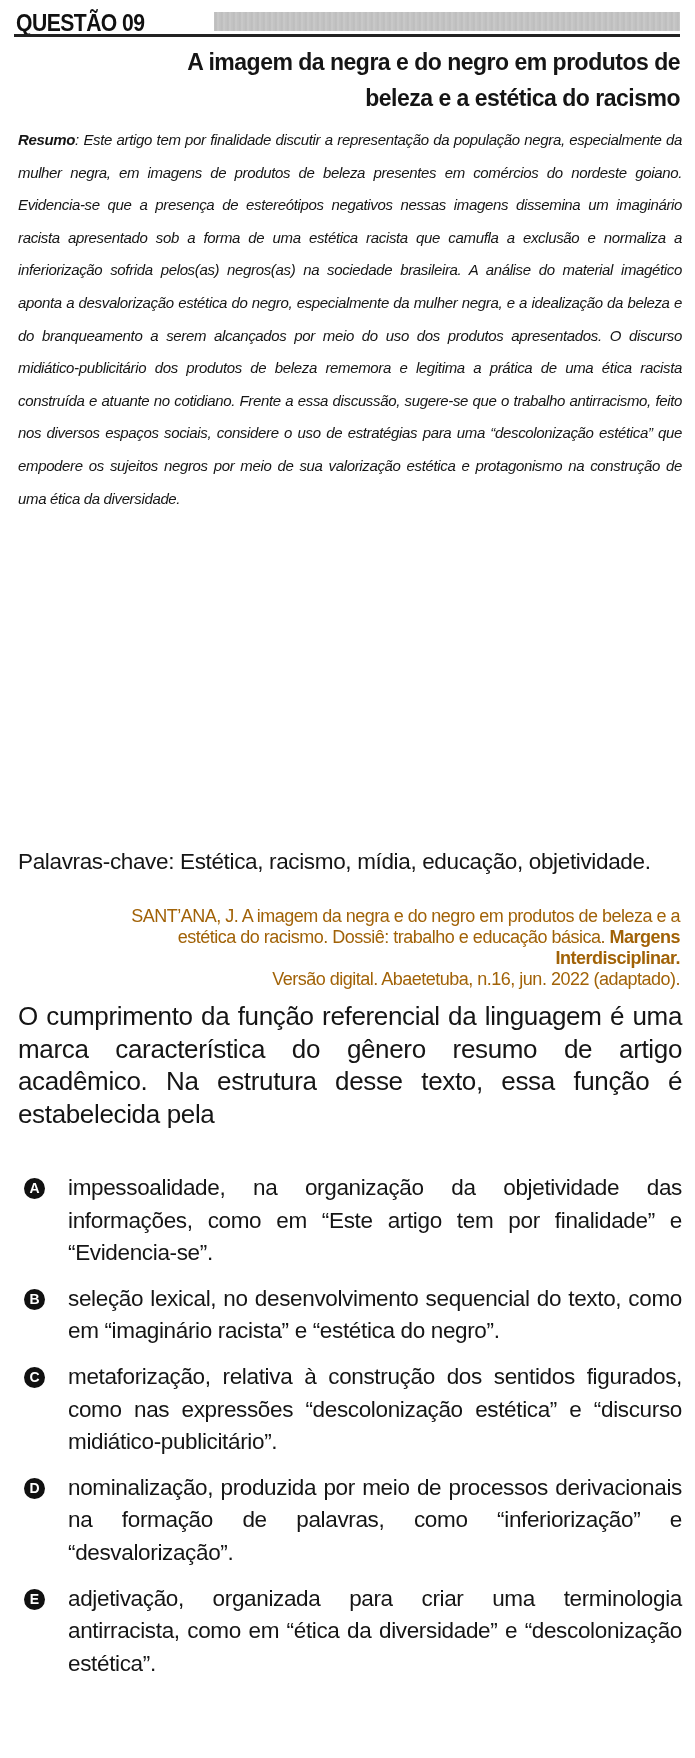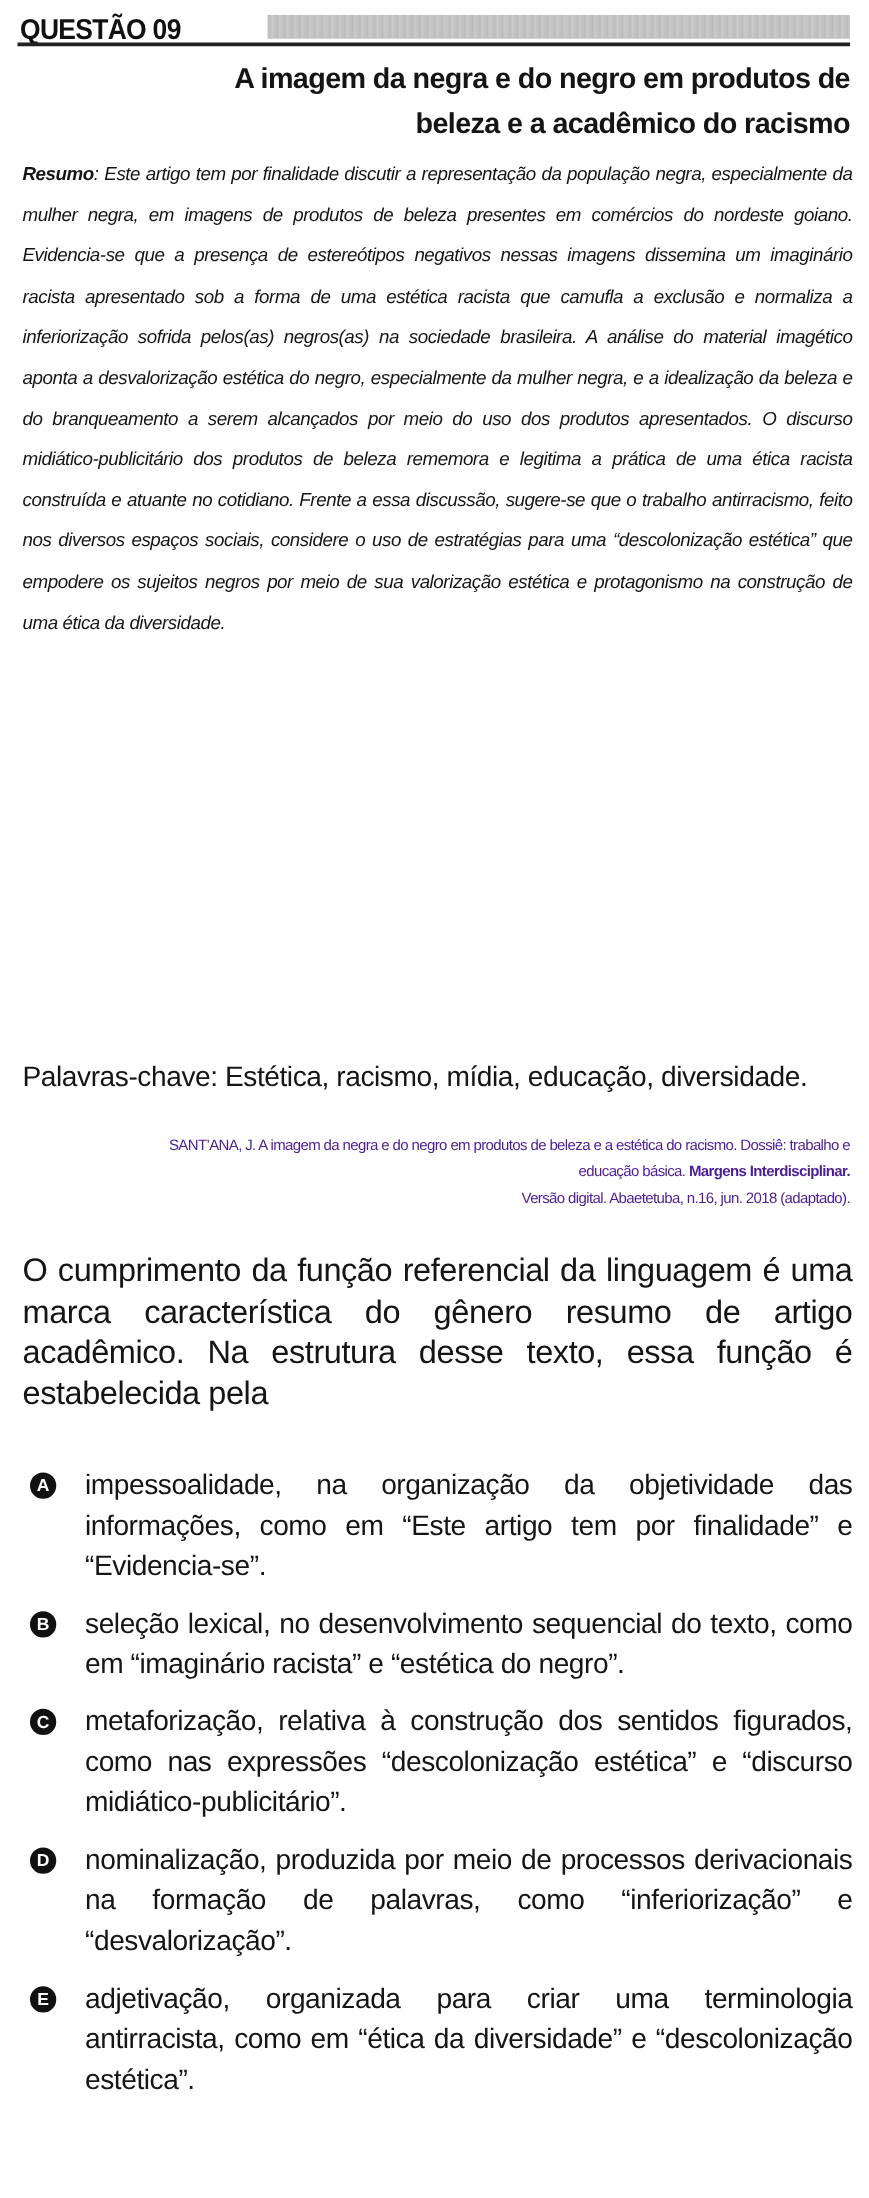--- a/index.html
+++ b/index.html
@@ -97,24 +97,24 @@
     text-align: justify;
     letter-spacing: -0.35px;
   }
 
   .citation {
     position: absolute;
     right: 15px;
     top: 906px;
     width: 560px;
     text-align: right;
-    font-size: 12px;
+    font-size: 18px;
     line-height: 21px;
     letter-spacing: -0.5px;
-    color: #4c1d95;
+    color: #a16207;
   }
   .citation .bold { font-weight: bold; }
 
   
   .stem {
     position: absolute;
     left: 18px;
     top: 1000px;
     width: 664px;
     font-size: 26px;
@@ -162,28 +162,28 @@
 <div class="page">
 
   <div class="q-header">
     <div class="q-label">QUESTÃO 09</div>
     <div class="q-bar"></div>
     <div class="q-rule"></div>
   </div>
 
   <div class="title">
     <div>A imagem da negra e do negro em produtos de</div>
-    <div>beleza e a acadêmico do racismo</div>
+    <div>beleza e a estética do racismo</div>
   </div>
 
   <div class="abstract"><span class="lbl">Resumo</span><span>: Este artigo tem por finalidade discutir a representação da população negra, especialmente da mulher negra, em imagens de produtos de beleza presentes em comércios do nordeste goiano. Evidencia-se que a presença de estereótipos negativos nessas imagens dissemina um imaginário racista apresentado sob a forma de uma estética racista que camufla a exclusão e normaliza a inferiorização sofrida pelos(as) negros(as) na sociedade brasileira. A análise do material imagético aponta a desvalorização estética do negro, especialmente da mulher negra, e a idealização da beleza e do branqueamento a serem alcançados por meio do uso dos produtos apresentados. O discurso midiático-publicitário dos produtos de beleza rememora e legitima a prática de uma ética racista construída e atuante no cotidiano. Frente a essa discussão, sugere-se que o trabalho antirracismo, feito nos diversos espaços sociais, considere o uso de estratégias para uma “descolonização estética” que empodere os sujeitos negros por meio de sua valorização estética e protagonismo na construção de uma ética da diversidade.</span></div>
 
-  <div class="keywords">Palavras-chave: Estética, racismo, mídia, educação, diversidade.</div>
-
-  <div class="citation"><span>SANT’ANA, J.  A imagem da negra e do negro em produtos de beleza e a estética do racismo. Dossiê: trabalho e educação básica. </span><span class="bold">Margens Interdisciplinar.</span><br><span>Versão digital. Abaetetuba, n.16, jun. 2018 (adaptado).</span></div>
+  <div class="keywords">Palavras-chave: Estética, racismo, mídia, educação, objetividade.</div>
+
+  <div class="citation"><span>SANT’ANA, J.  A imagem da negra e do negro em produtos de beleza e a estética do racismo. Dossiê: trabalho e educação básica. </span><span class="bold">Margens Interdisciplinar.</span><br><span>Versão digital. Abaetetuba, n.16, jun. 2022 (adaptado).</span></div>
 
   <div class="stem">O cumprimento da função referencial da linguagem é uma marca característica do gênero resumo de artigo acadêmico. Na estrutura desse texto, essa função é estabelecida pela</div>
 
   <div class="alts">
     <div class="alt">
       <span class="alt-badge">A</span>
       <span>impessoalidade, na organização da objetividade das informações, como em “Este artigo tem por finalidade” e “Evidencia-se”.</span>
     </div>
     <div class="alt">
       <span class="alt-badge">B</span>

